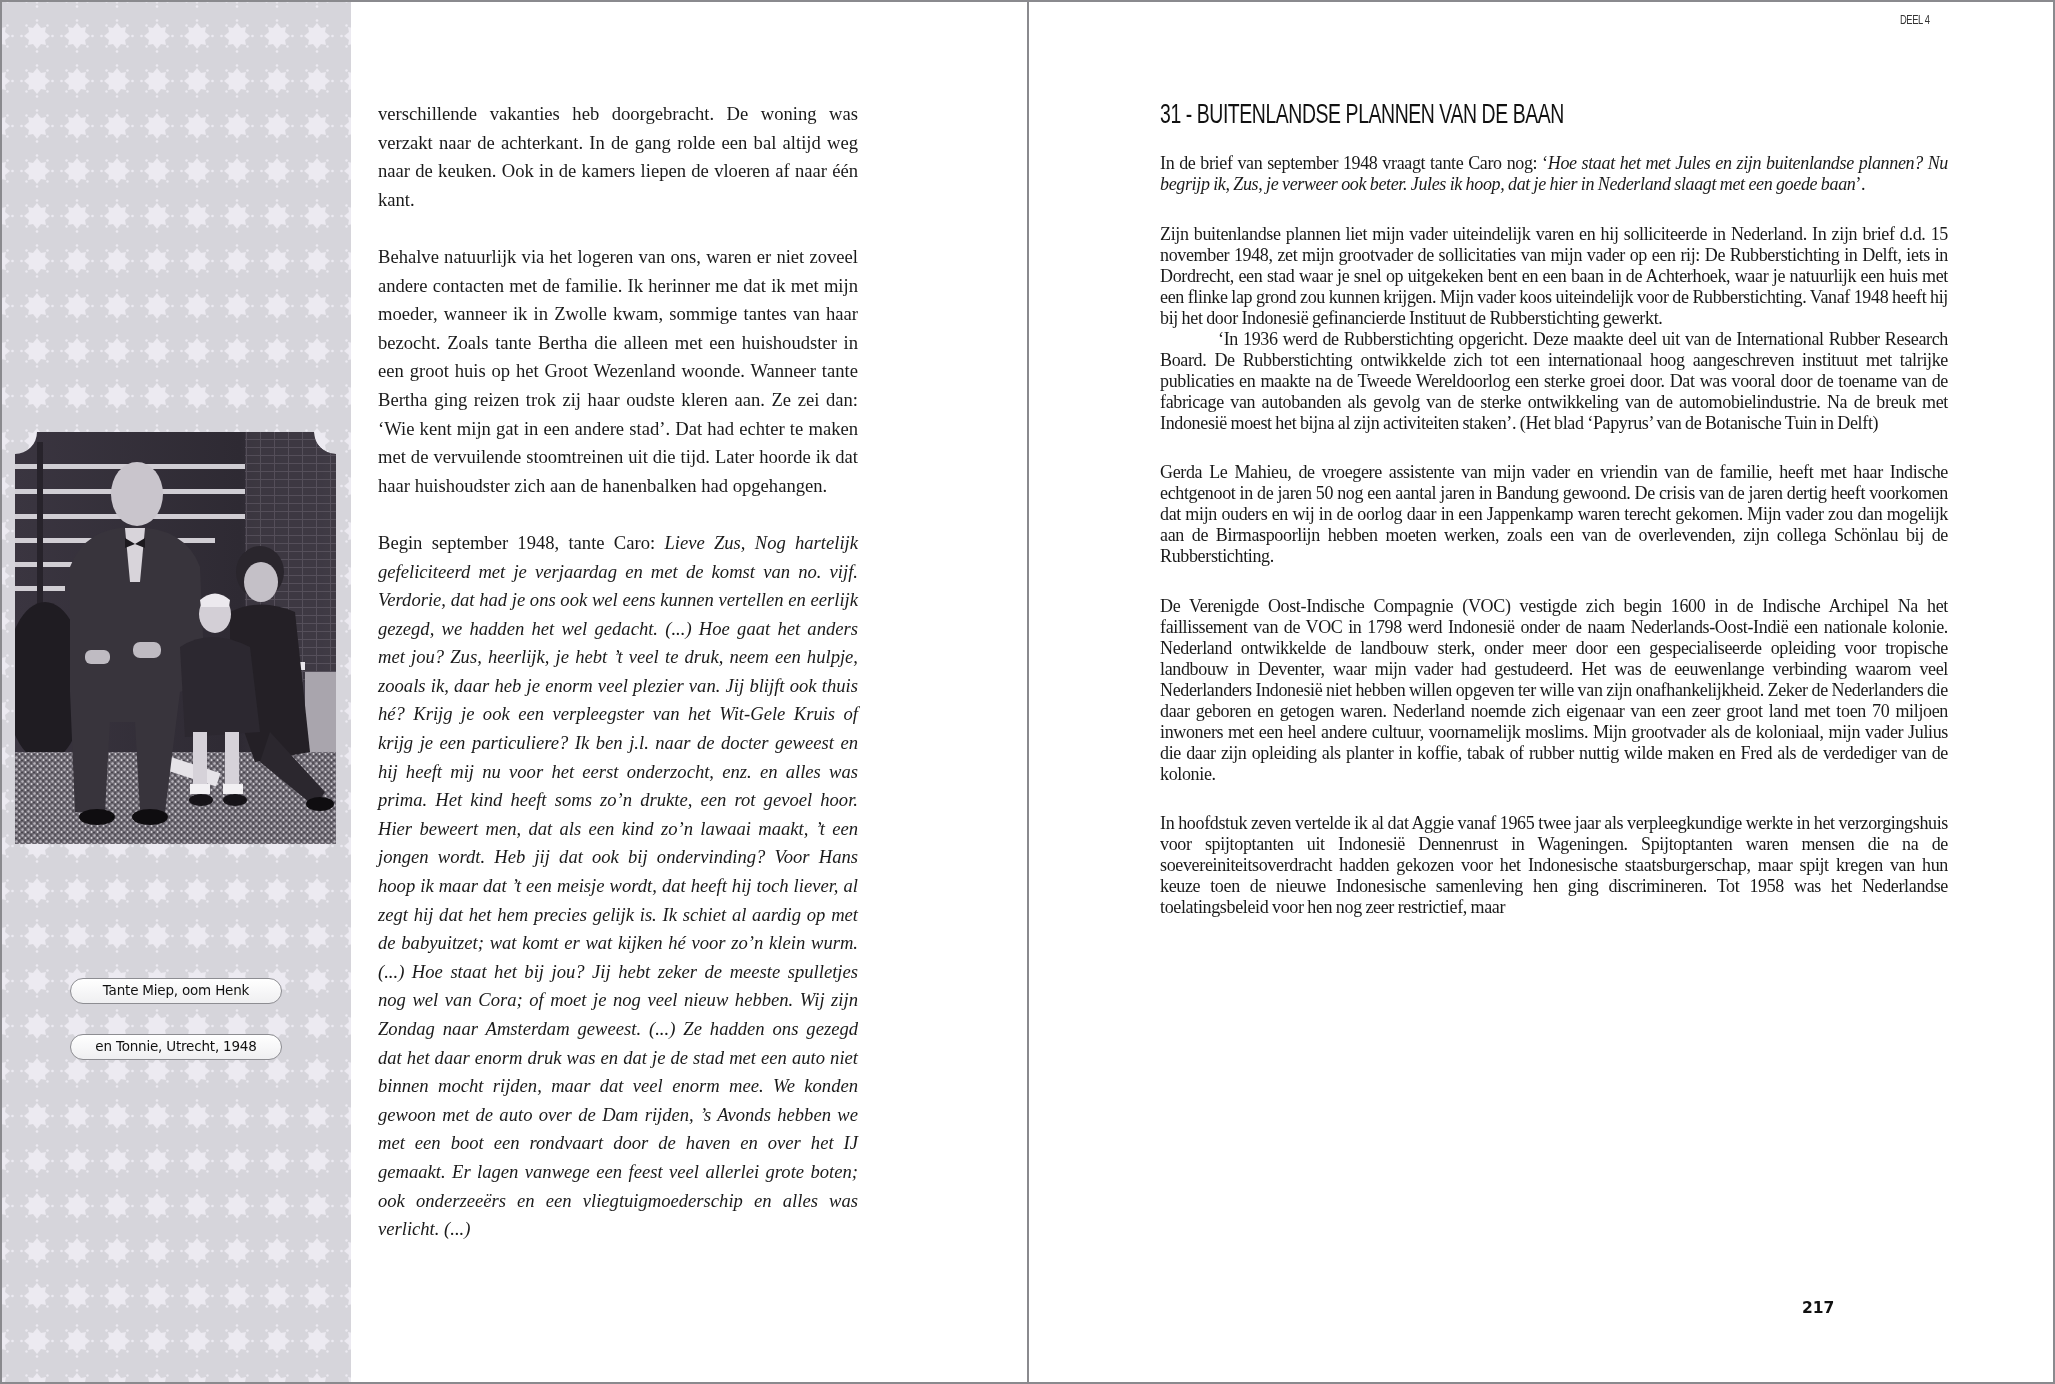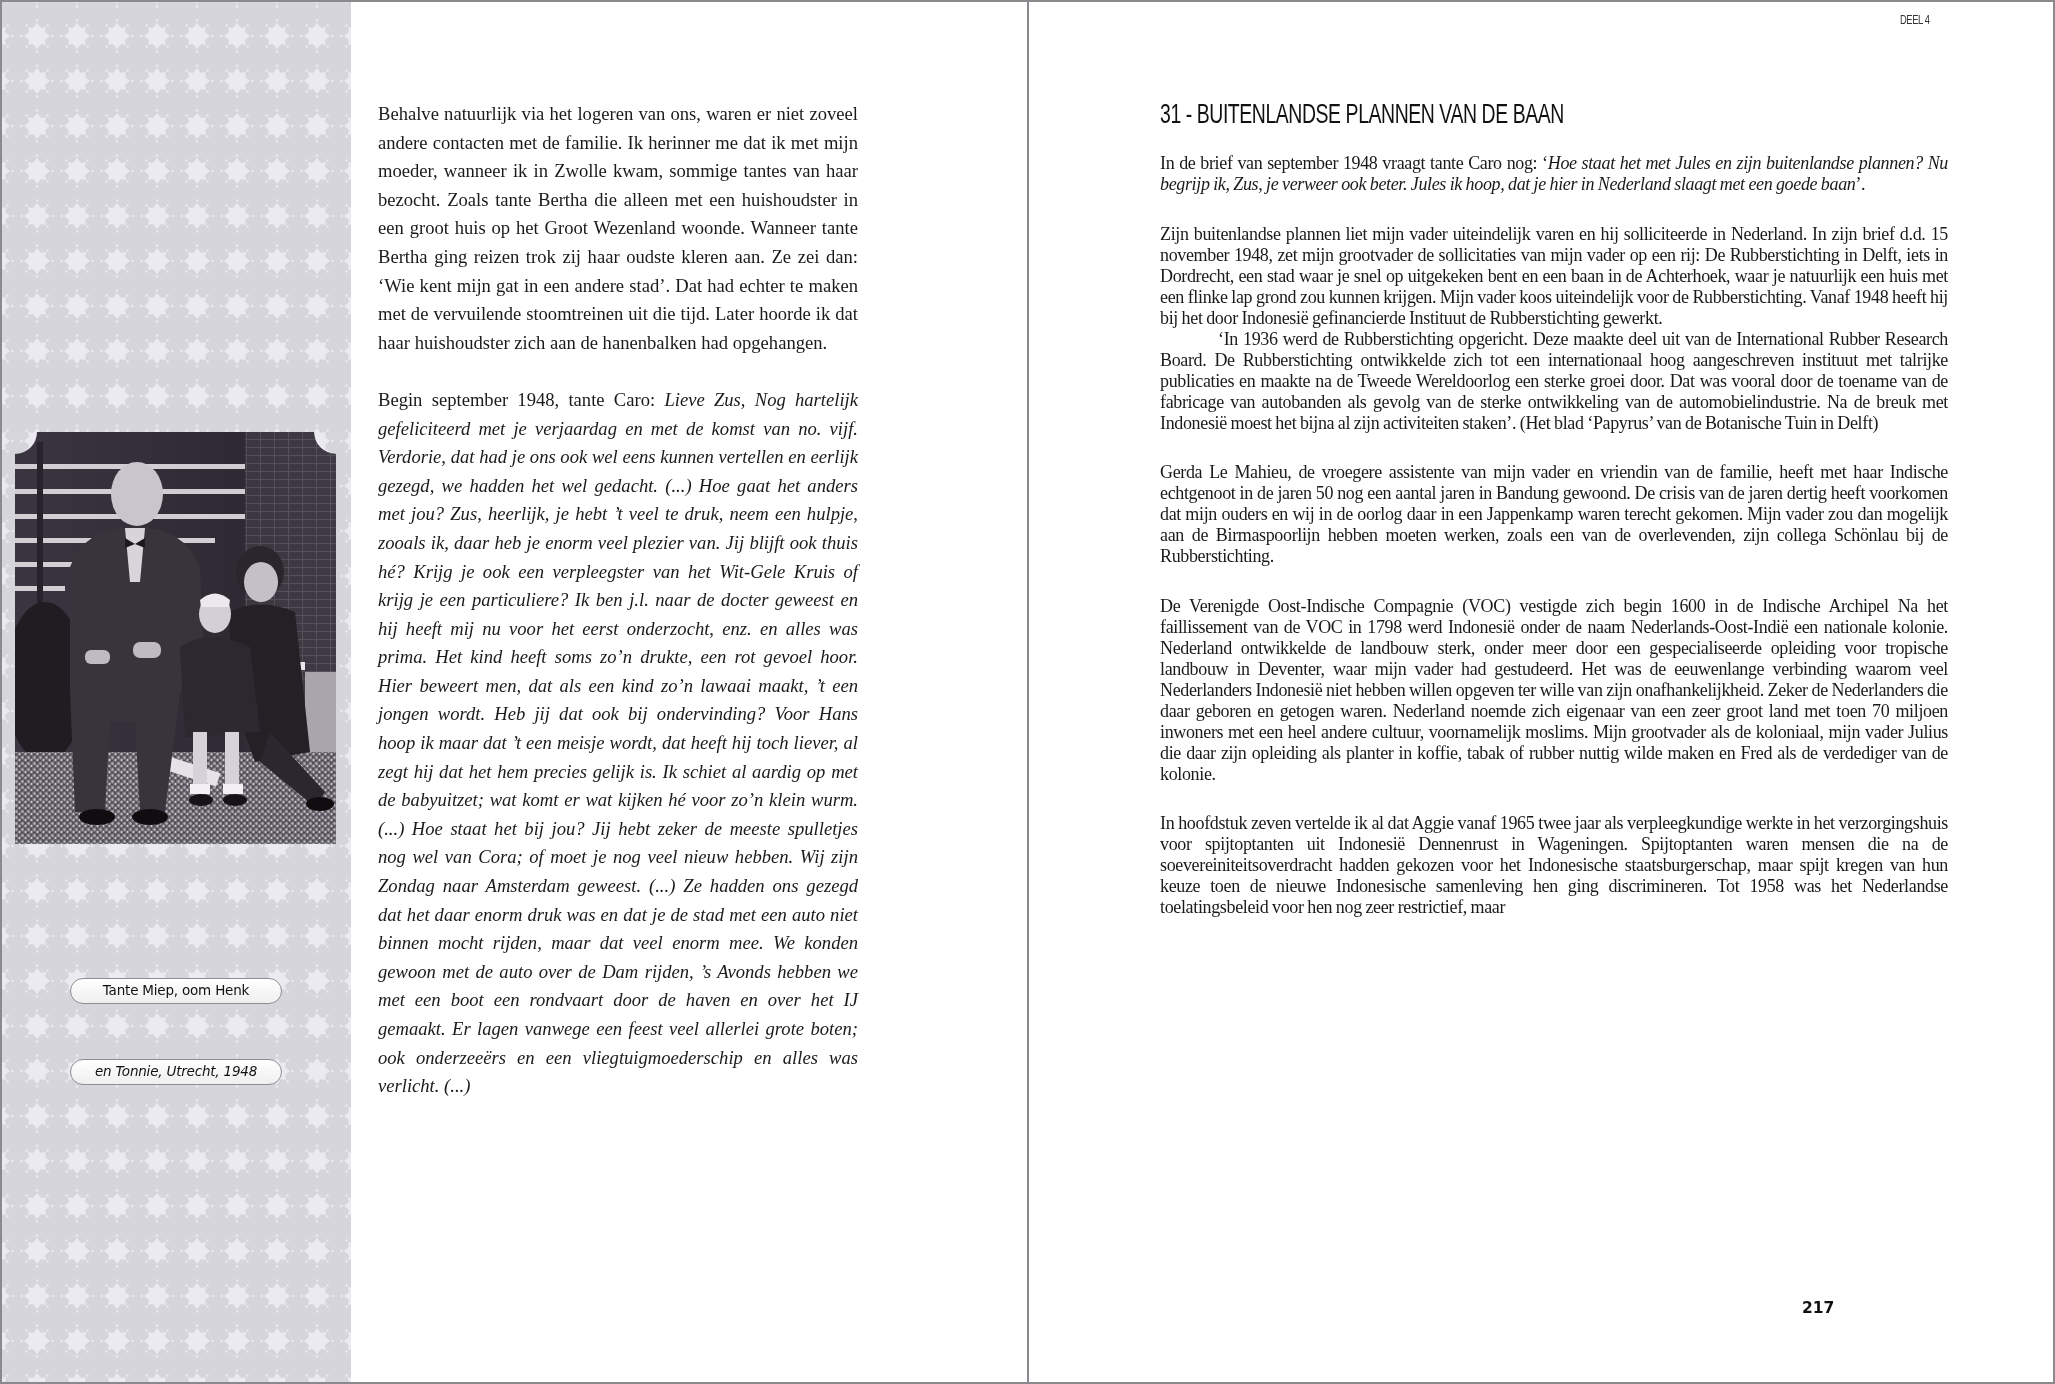--- a/index.html
+++ b/index.html
@@ -34,21 +34,21 @@
     .caption {
       position: absolute; left: 70px; width: 212px; height: 26px;
       box-sizing: border-box;
       border: 1.5px solid #8d8d92; border-radius: 13px;
       background: linear-gradient(#ffffff, #efeff1);
       font-family: "DejaVu Sans", "Liberation Sans", sans-serif;
       font-size: 13.5px; line-height: 23px; text-align: center; color: #111;
       white-space: nowrap; letter-spacing: -0.2px;
     }
     .caption.c1 { top: 978px; }
-    .caption.c2 { top: 1059px; font-style: italic; }
+    .caption.c2 { top: 1034px; }
     
     .col-left {
       position: absolute; left: 378px; top: 100px; width: 480px;
       font-size: 18.6px; line-height: 28.6px; text-align: justify;
     }
     .col-left p { margin: 0 0 28.6px 0; }
     .col-right {
       position: absolute; left: 1160px; top: 153px; width: 788px;
       font-size: 18px; line-height: 21px; text-align: justify;
       letter-spacing: -0.35px; word-spacing: -0.5px;
@@ -178,20 +178,23 @@
       <ellipse cx="220" cy="368" rx="12" ry="6" fill="#161318"></ellipse>
     </g>
   </svg>
 </div>
 
 <div class="caption c1">Tante Miep, oom Henk</div>
 <div class="caption c2">en Tonnie, Utrecht, 1948</div>
 
 <div class="col-left">
   <p>
+    <span>verschillende vakanties heb doorgebracht. De woning was verzakt naar de achterkant. In de gang rolde een bal altijd weg naar de keuken. Ook in de kamers liepen de vloeren af naar één kant.</span>
+  </p>
+  <p>
     <span>Behalve natuurlijk via het logeren van ons, waren er niet zoveel andere contacten met de familie. Ik herinner me dat ik met mijn moeder, wanneer ik in Zwolle kwam, sommige tantes van haar bezocht. Zoals tante Bertha die alleen met een huishoudster in een groot huis op het Groot Wezenland woonde. Wanneer tante Bertha ging reizen trok zij haar oudste kleren aan. Ze zei dan: ‘Wie kent mijn gat in een andere stad’. Dat had echter te maken met de vervuilende stoomtreinen uit die tijd. Later hoorde ik dat haar huishoudster zich aan de hanenbalken had opgehangen.</span>
   </p>
   <p>
     <span>Begin september 1948, tante Caro: </span><em>Lieve Zus, Nog hartelijk gefeliciteerd met je verjaardag en met de komst van no. vijf. Verdorie, dat had je ons ook wel eens kunnen vertellen en eerlijk gezegd, we hadden het wel gedacht. (...) Hoe gaat het anders met jou? Zus, heerlijk, je hebt ’t veel te druk, neem een hulpje, zooals ik, daar heb je enorm veel plezier van. Jij blijft ook thuis hé? Krijg je ook een verpleegster van het Wit-Gele Kruis of krijg je een particuliere? Ik ben j.l. naar de docter geweest en hij heeft mij nu voor het eerst onderzocht, enz. en alles was prima. Het kind heeft soms zo’n drukte, een rot gevoel hoor. Hier beweert men, dat als een kind zo’n lawaai maakt, ’t een jongen wordt. Heb jij dat ook bij ondervinding? Voor Hans hoop ik maar dat ’t een meisje wordt, dat heeft hij toch liever, al zegt hij dat het hem precies gelijk is. Ik schiet al aardig op met de babyuitzet; wat komt er wat kijken hé voor zo’n klein wurm. (...) Hoe staat het bij jou? Jij hebt zeker de meeste spulletjes nog wel van Cora; of moet je nog veel nieuw hebben. Wij zijn Zondag naar Amsterdam geweest. (...) Ze hadden ons gezegd dat het daar enorm druk was en dat je de stad met een auto niet binnen mocht rijden, maar dat veel enorm mee. We konden gewoon met de auto over de Dam rijden, ’s Avonds hebben we met een boot een rondvaart door de haven en over het IJ gemaakt. Er lagen vanwege een feest veel allerlei grote boten; ook onderzeeërs en een vliegtuigmoederschip en alles was verlicht. (...)</em>
   </p>
 </div>
 
 <div class="spine"></div>
 
 <div class="running-head">DEEL 4</div>

